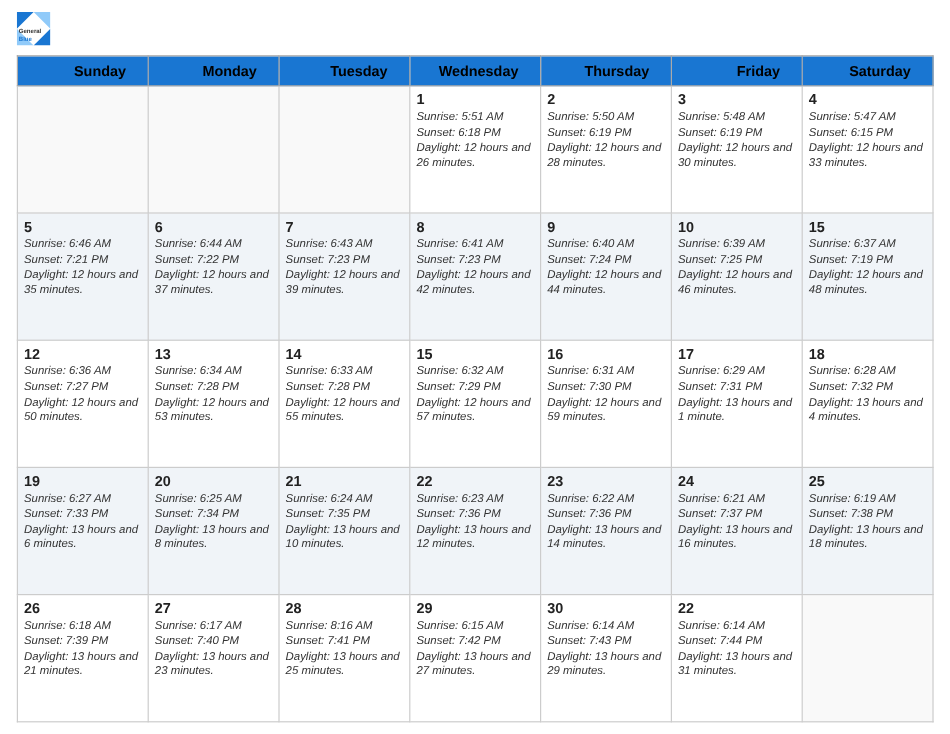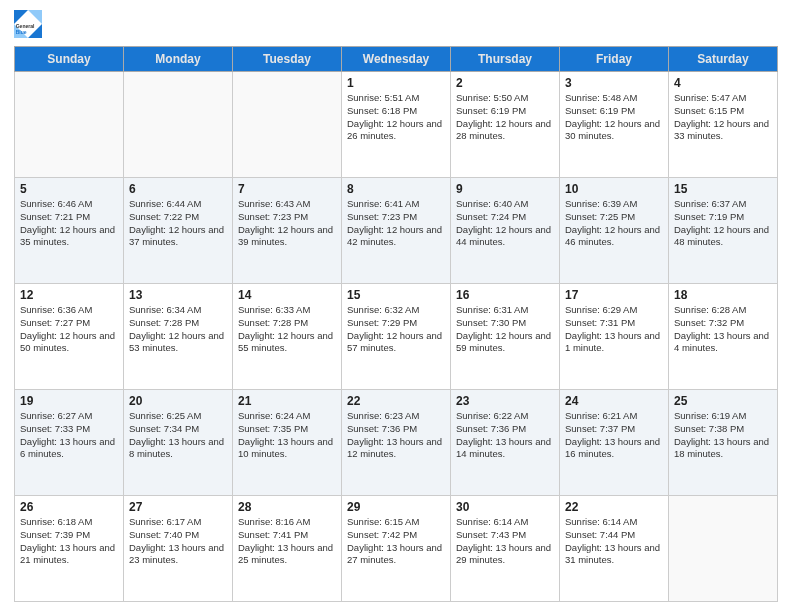--- a/index.html
+++ b/index.html
@@ -52,25 +52,25 @@
       font-size: 14px;
       color: #444;
     }
     .calendar {
       width: 100%;
       border-collapse: collapse;
       flex: 1;
     }
     .calendar th {
       background: #1976d2;
-      color: #e5e5e5;
+      color: #000000;
       font-size: 12px;
       font-weight: bold;
-      text-align: center;
-      padding: 5px 8px;
+      text-align: right;
+      padding: 5px 18px;
       border: 1px solid #aaa;
     }
     .calendar td {
       border: 1px solid #ccc;
       vertical-align: top;
       padding: 4px 5px;
       font-size: 10px;
       color: #333;
       width: calc(100% / 7);
       height: 80px;
@@ -82,20 +82,21 @@
     .day-number {
       font-size: 12px;
       font-weight: bold;
       color: #222;
       margin-bottom: 2px;
     }
     .day-info {
       font-size: 9.5px;
       color: #333;
       line-height: 1.35;
+      font-style: italic;
     }
     tr:nth-child(even) td {
       background: #f0f4f8;
     }
     tr:nth-child(even) td.empty {
       background: #eef2f6;
     }
   </style>
 </head>
 <body>

